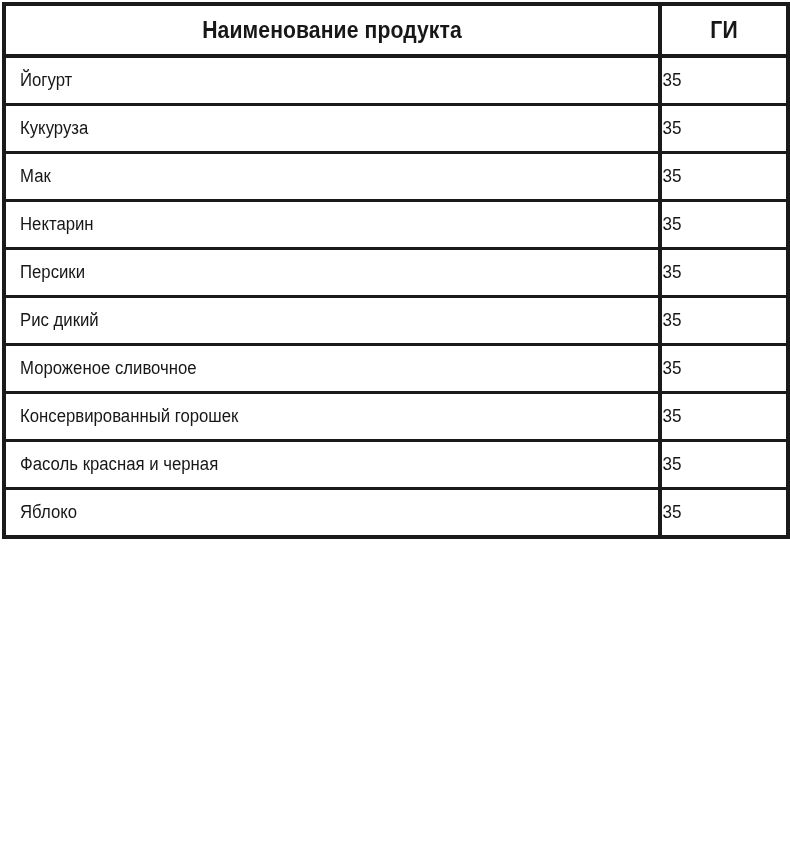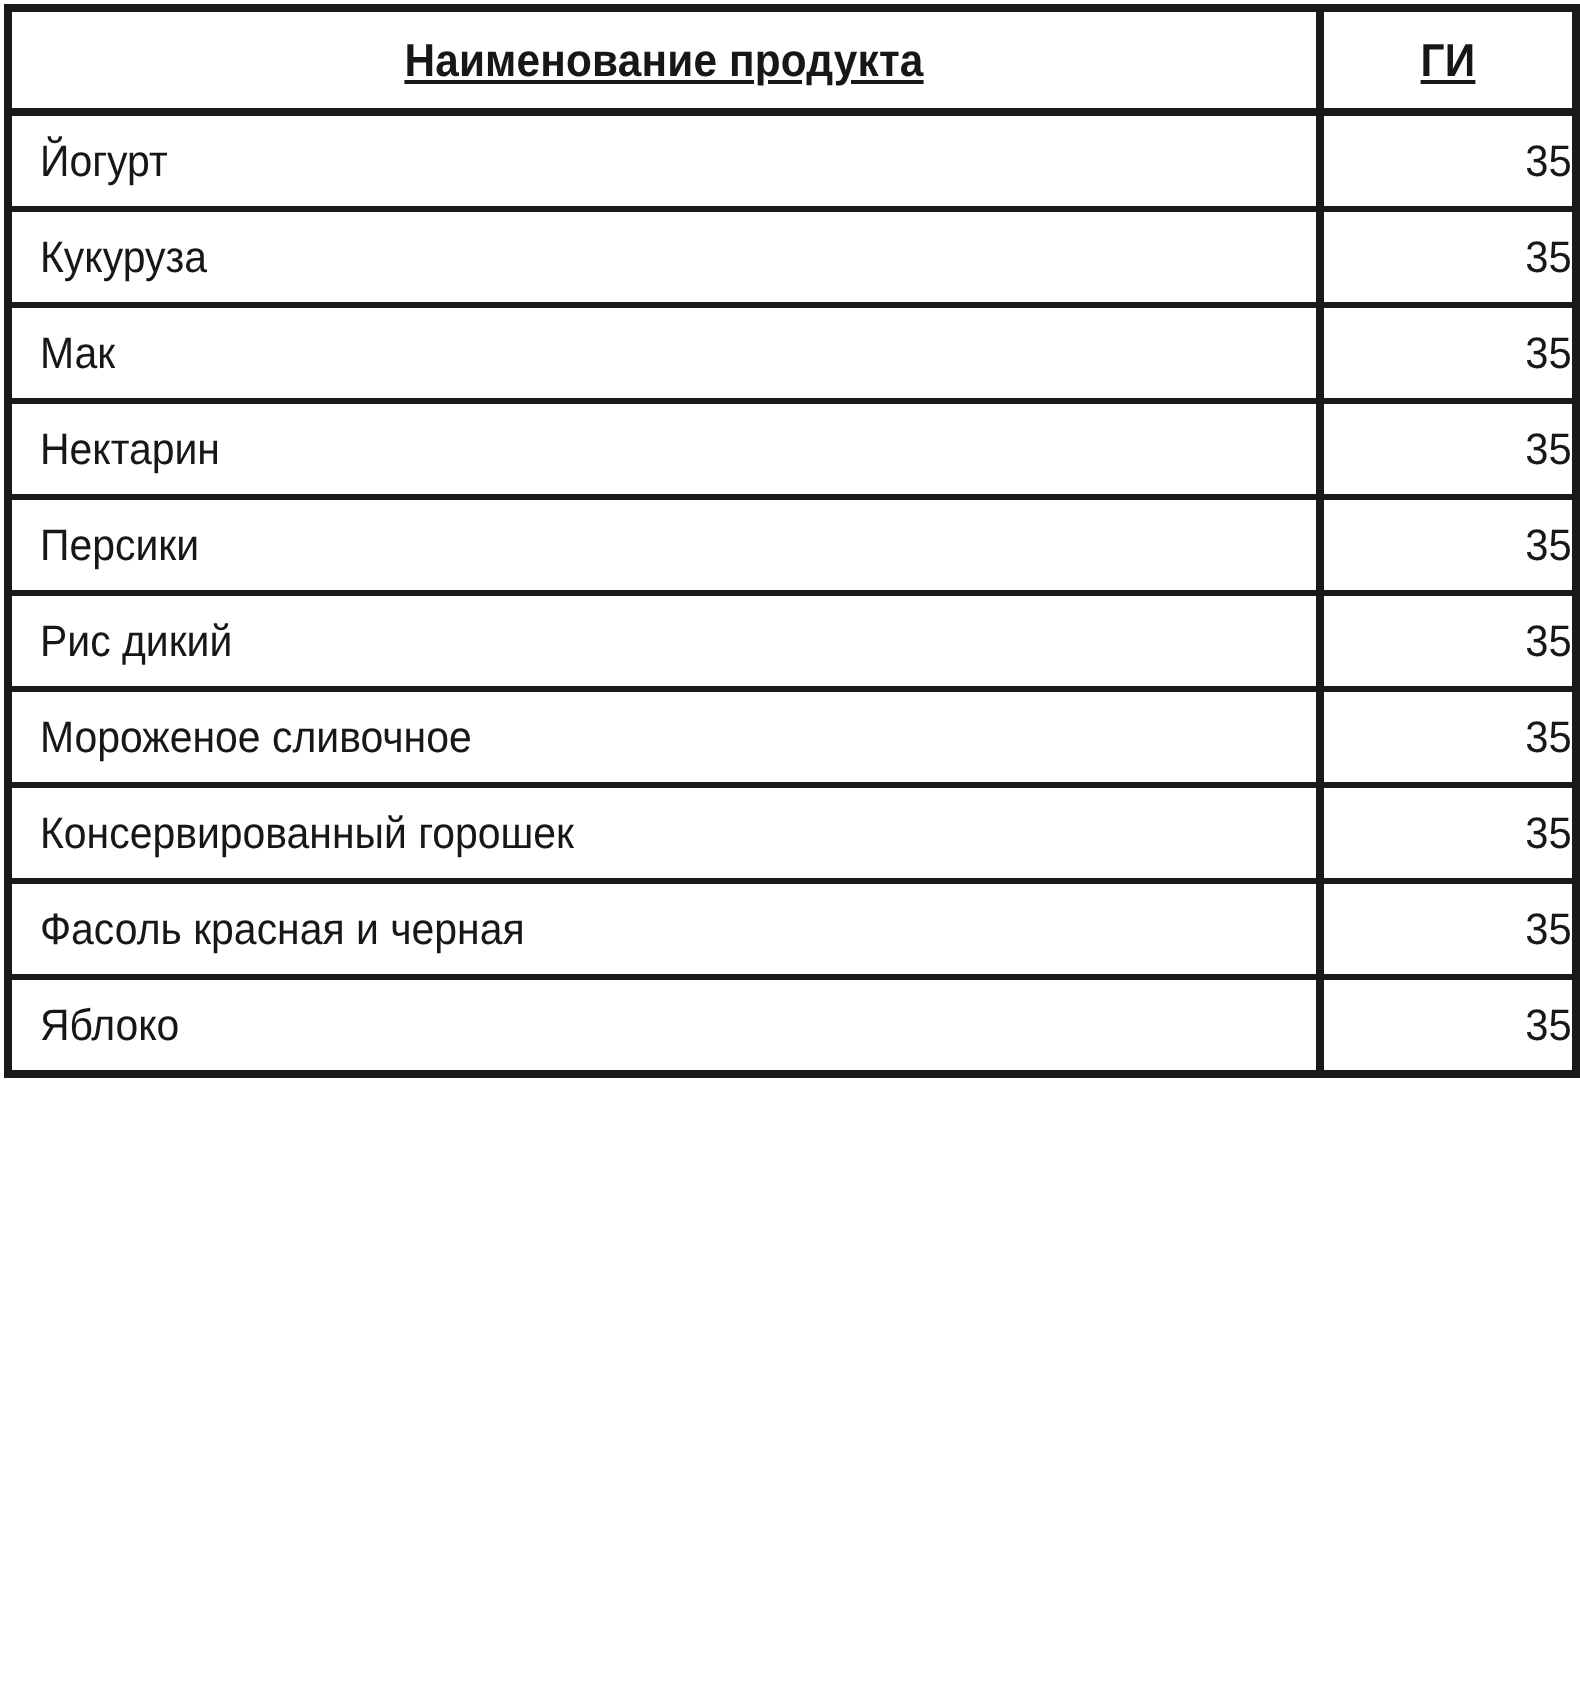--- a/index.html
+++ b/index.html
@@ -49,50 +49,49 @@
   }
 
   
   .header-row th {
     height: 48px;
     border-bottom: 4px solid #1a1a1a;
     font-weight: bold;
     font-size: 23px;
     letter-spacing: 0.1px;
     text-align: center;
-    text-decoration: underline;
   }
   .header-row th.th-name {
     border-right: 4px solid #1a1a1a;
   }
   .header-row th .hdr-text {
     display: block;
     transform: scaleX(0.92);
     transform-origin: center;
   }
 
   
   .data-row td {
     height: 45px;
     border-bottom: 3px solid #1a1a1a;
-    font-size: 22px;
+    font-size: 18px;
     font-weight: normal;
     text-decoration: underline;
   }
   .data-row:last-child td {
     border-bottom: none;
   }
   .data-row td.cell-name {
     border-right: 4px solid #1a1a1a;
     text-align: left;
     padding-left: 14px;
     padding-right: 8px;
   }
   .data-row td.cell-gi {
-    text-align: right;
+    text-align: left;
   }
 
   .name-text {
     display: inline-block;
     transform: scaleX(0.93);
     transform-origin: left center;
     white-space: nowrap;
   }
   .gi-text {
     display: inline-block;

